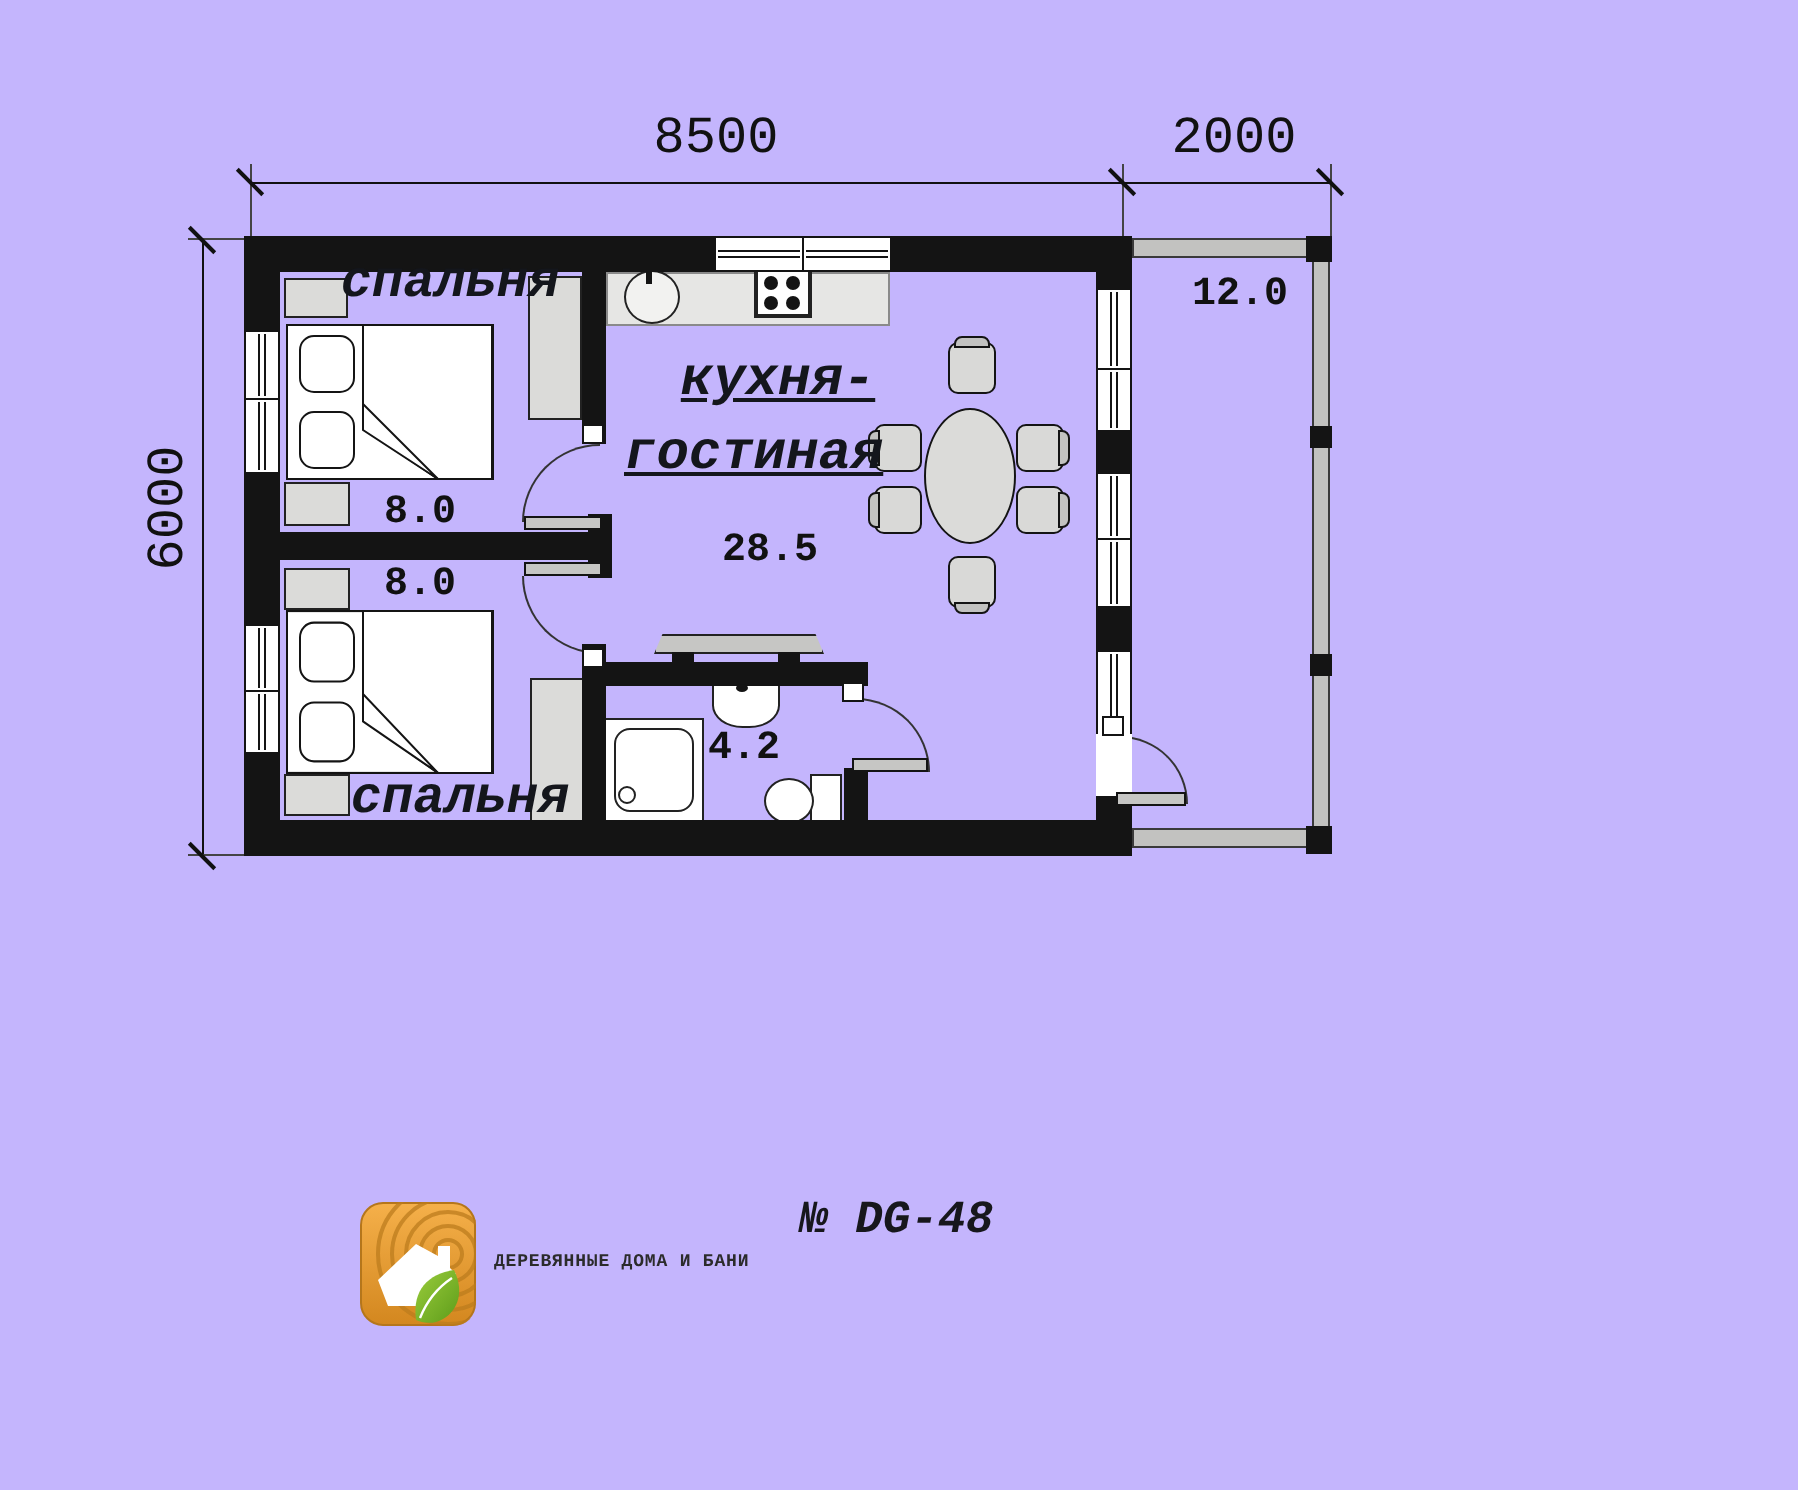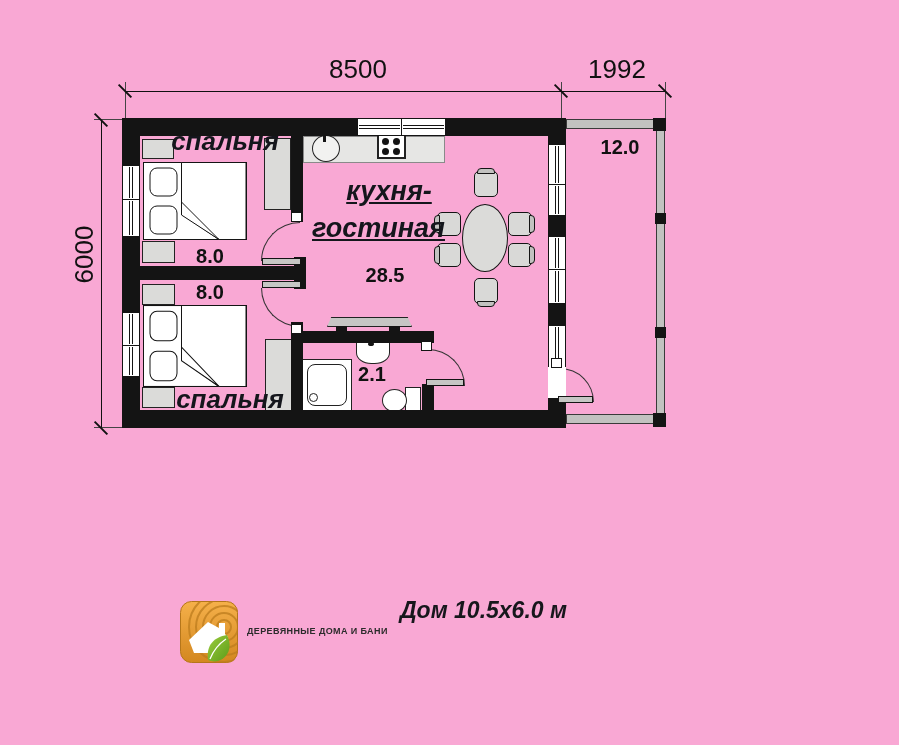--- a/index.html
+++ b/index.html
@@ -1,17 +1,17 @@
 <!DOCTYPE html>
 <html><head>
 <meta charset="utf-8">
 <style>
   html,body { margin:0; padding:0; background:#fff; }
-  .page { position:relative; width:899px; height:745px; background:#f9a8d4;
-          font-family:Liberation Sans, sans-serif; overflow:hidden; }
+  .page { position:relative; width:899px; height:745px; background:#c4b5fd;
+          font-family:Liberation Mono, monospace; overflow:hidden; }
   .abs  { position:absolute; }
   .wall { position:absolute; background:#141414; z-index:2; }
   .gwall{ position:absolute; background:#c2c2c0; border:1px solid #3a3a3a; box-sizing:border-box; z-index:2; }
   .blk  { position:absolute; background:#141414; z-index:3; }
   .window { position:absolute; background:#fff; border:1px solid #141414; box-sizing:border-box; z-index:3; }
   .win-v::after { content:""; position:absolute; top:1px; bottom:1px; left:50%; margin-left:-2px; width:2px;
                   border-left:1px solid #141414; border-right:1px solid #141414; }
   .win-h::after { content:""; position:absolute; left:1px; right:1px; top:50%; margin-top:-2px; height:2px;
                   border-top:1px solid #141414; border-bottom:1px solid #141414; }
   .opening { position:absolute; background:#fff; z-index:3; }
@@ -53,21 +53,21 @@
 <div class="page">
 
   <div class="dline h" style="left:125px;top:91px;width:541px"></div>
   <div class="ext v" style="left:125px;top:82px;height:37px"></div>
   <div class="ext v" style="left:561px;top:82px;height:37px"></div>
   <div class="ext v" style="left:665px;top:82px;height:37px"></div>
   <div class="tick" style="left:116px;top:90px"></div>
   <div class="tick" style="left:552px;top:90px"></div>
   <div class="tick" style="left:656px;top:90px"></div>
   <div class="dim-text" style="left:308px;top:54px;width:100px">8500</div>
-  <div class="dim-text" style="left:567px;top:54px;width:100px">1992</div>
+  <div class="dim-text" style="left:567px;top:54px;width:100px">2000</div>
 
   <div class="dline v" style="left:101px;top:120px;height:308px"></div>
   <div class="ext h" style="left:94px;top:119px;width:28px"></div>
   <div class="ext h" style="left:94px;top:427px;width:28px"></div>
   <div class="tick" style="left:92px;top:119px"></div>
   <div class="tick" style="left:92px;top:427px"></div>
   <div class="dim-text" style="left:44px;top:239px;width:80px;transform:rotate(-90deg)">6000</div>
 
   <div class="wall" style="left:122px;top:118px;width:444px;height:18px"></div>
   <div class="wall" style="left:122px;top:118px;width:18px;height:310px"></div>
@@ -171,21 +171,21 @@
   <div class="furnw" style="left:405px;top:387px;width:16px;height:26px"></div>
   <div class="furnw" style="left:382px;top:389px;width:25px;height:23px;border-radius:50%"></div>
 
   <div class="room-label" style="left:170px;top:126px;width:110px">спальня</div>
   <div class="area-label" style="left:186px;top:245px;width:48px">8.0</div>
   <div class="area-label" style="left:186px;top:281px;width:48px">8.0</div>
   <div class="room-label" style="left:175px;top:384px;width:110px">спальня</div>
   <div class="room-label kl" style="left:312px;top:213px;width:120px">гостиная</div>
   <div class="room-label kl" style="left:339px;top:176px;width:100px">кухня-</div>
   <div class="area-label" style="left:361px;top:264px;width:48px">28.5</div>
-  <div class="area-label" style="left:348px;top:363px;width:48px">2.1</div>
+  <div class="area-label" style="left:348px;top:363px;width:48px">4.2</div>
   <div class="area-label" style="left:594px;top:136px;width:52px">12.0</div>
 
   <svg class="abs" style="left:180px;top:601px;z-index:5" width="58" height="62" viewBox="0 0 58 62">
     <defs>
       <linearGradient id="lgO" x1="0" y1="0" x2="0" y2="1">
         <stop offset="0" stop-color="#F5B04A"></stop>
           <stop offset="1" stop-color="#D3871F"></stop>
       </linearGradient>
       <linearGradient id="lgG" x1="0" y1="0" x2="1" y2="1">
         <stop offset="0" stop-color="#9ACD3C"></stop>
@@ -203,16 +203,16 @@
       <circle cx="44" cy="26" r="28"></circle>
         <circle cx="44" cy="26" r="35"></circle>
     </g>
     <path d="M9,39 L28,21 L39,27 L39,22 L45,22 L45,33 L48,36 L44,39 L44,52 L14,52 Z" fill="#fff"></path>
     <path d="M28,59 C26,44 34,36 47,34 C53,46 48,57 38,60 C34,61 30,60 28,59 Z" fill="url(#lgG)"></path>
     <path d="M30,58 C34,48 40,42 46,38" stroke="#fff" stroke-width="1.2" fill="none"></path>
   </svg>
   <div class="logo-tagline" style="left:247px;top:626px">ДЕРЕВЯННЫЕ ДОМА И БАНИ</div>
 
   <div class="info" style="left:400px;top:597px">
-    <div>Дом 10.5x6.0 м</div>
+    <div>№ DG-48</div>
   </div>
 
 </div>
 
 </body></html>

